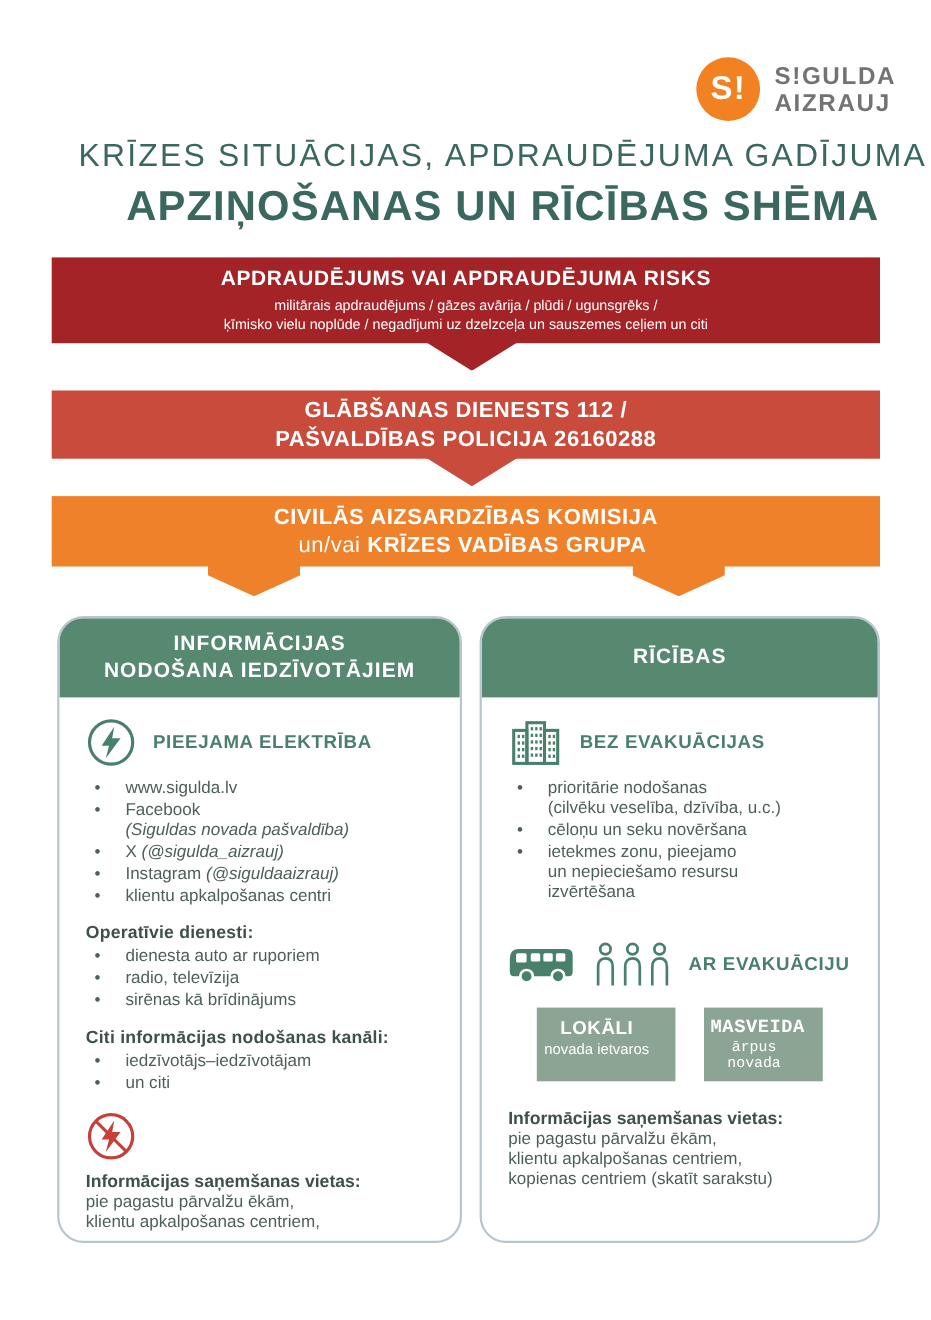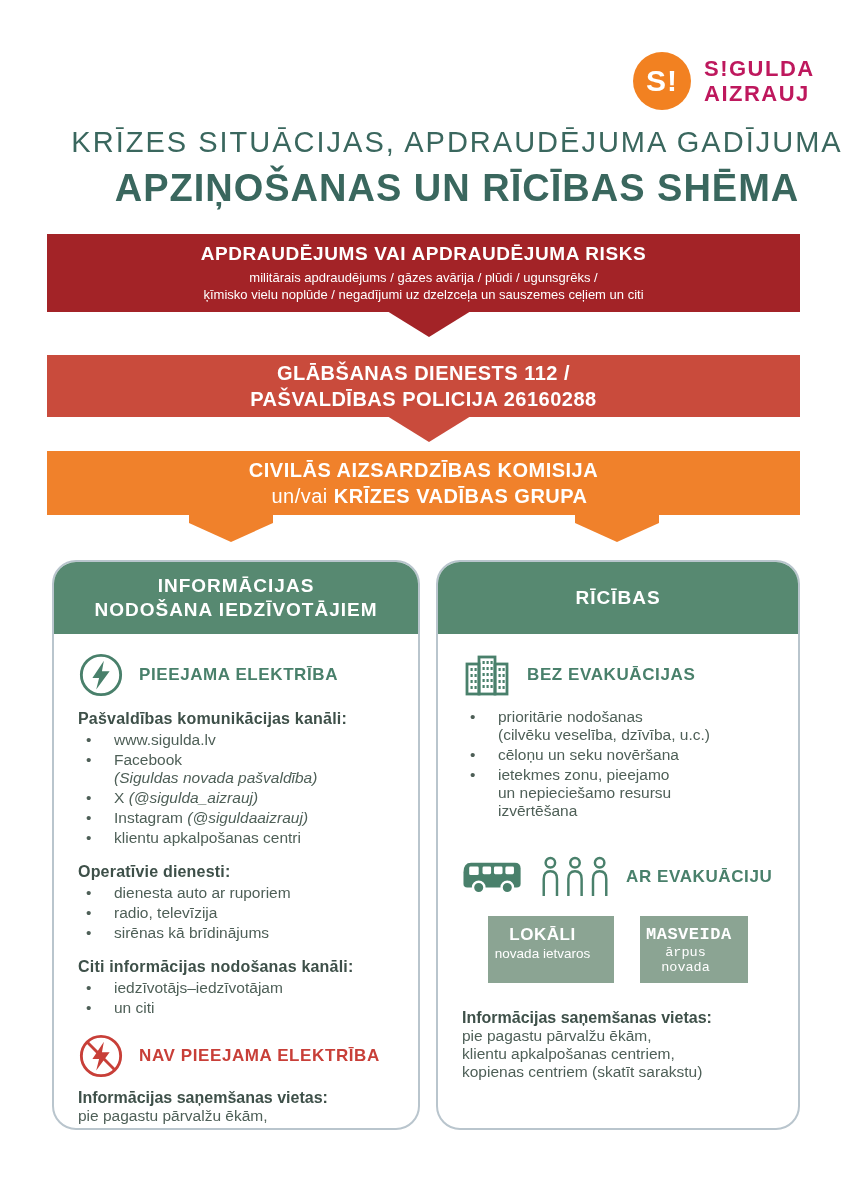--- a/index.html
+++ b/index.html
@@ -8,21 +8,21 @@
     font-family:"Liberation Sans", sans-serif; overflow:hidden;
   }
 
   
   .logo { position:absolute; top:52px; left:633px; display:flex; align-items:center; gap:13px; }
   .logo-mark {
     width:58px; height:58px; border-radius:50%; background:#F28121; color:#fff;
     display:flex; align-items:center; justify-content:center;
     font-weight:bold; font-size:30px; letter-spacing:1px;
   }
-  .logo-text { color:#be185d; font-weight:bold; font-size:22px; line-height:25px; letter-spacing:1.5px; }
+  .logo-text { color:#737373; font-weight:bold; font-size:22px; line-height:25px; letter-spacing:1.5px; }
 
   
   .title { position:absolute; top:126px; left:0; width:846px; text-align:center; color:#3A675E;padding-left:34px; }
   .title-line1 { font-size:29px; font-weight:400; letter-spacing:2px; }
   .title-line2 { font-size:38px; font-weight:800; letter-spacing:1px; margin-top:8px; }
 
   
   .banner { position:absolute; left:47px; width:753px; color:#fff; text-align:center;
             display:flex; flex-direction:column; justify-content:center; }
   .banner-risk   { top:234px; height:78px; background:#A32327; }
@@ -127,21 +127,20 @@
       <div class="icon-row green">
         <span>
           <svg width="46" height="46" viewBox="0 0 48 48">
             <circle cx="24" cy="24" r="20.5" fill="none" stroke="#49806B" stroke-width="3"></circle>
             <path d="M27 9 L15 27 h7 L19 39 L33 20 h-8 Z" fill="#49806B"></path>
           </svg>
         </span>
         <span class="icon-label">PIEEJAMA ELEKTRĪBA</span>
       </div>
 
-      <div class="sec-h">Pašvaldības komunikācijas kanāli:</div>
       <ul class="blist">
         <li><span>www.sigulda.lv</span></li>
         <li><span>Facebook</span><br><span class="note">(Siguldas novada pašvaldība)</span></li>
         <li><span>X </span><span class="note">(@sigulda_aizrauj)</span></li>
         <li><span>Instagram </span><span class="note">(@siguldaaizrauj)</span></li>
         <li><span>klientu apkalpošanas centri</span></li>
       </ul>
 
       <div class="sec-h mt16">Operatīvie dienesti:</div>
       <ul class="blist">
@@ -157,21 +156,20 @@
       </ul>
 
       <div class="icon-row red mt16">
         <span>
           <svg width="46" height="46" viewBox="0 0 48 48">
             <circle cx="24" cy="24" r="20.5" fill="none" stroke="#C83F38" stroke-width="3"></circle>
             <path d="M27 9 L15 27 h7 L19 39 L33 20 h-8 Z" fill="#C83F38"></path>
             <line x1="10" y1="10" x2="38" y2="38" stroke="#C83F38" stroke-width="3"></line>
           </svg>
         </span>
-        <span class="icon-label">NAV PIEEJAMA ELEKTRĪBA</span>
       </div>
 
       <div>
         <span class="info-h">Informācijas saņemšanas vietas:</span>
         <div class="info-lines">
           <div>pie pagastu pārvalžu ēkām,</div>
           <div>klientu apkalpošanas centriem,</div>
 
         </div>
       </div>

